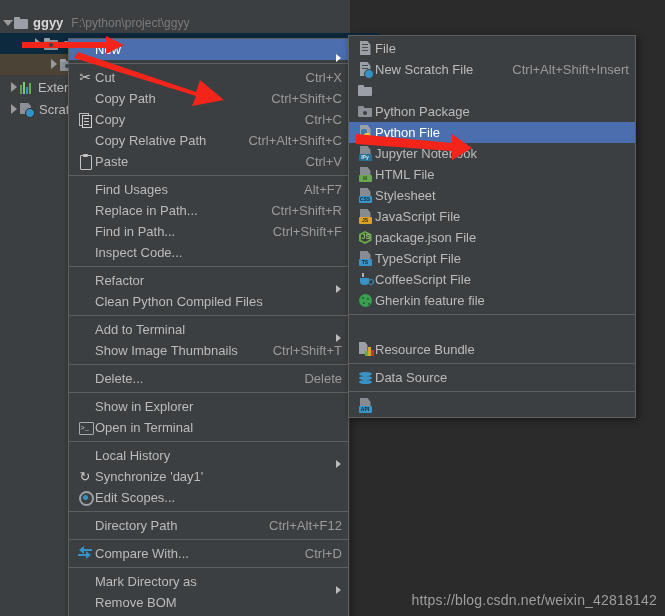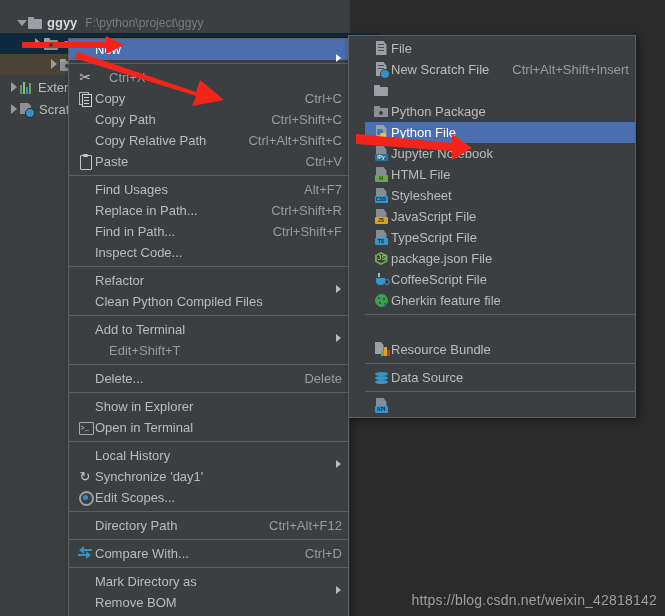--- a/index.html
+++ b/index.html
@@ -73,21 +73,21 @@
 
   
   .menu{
     position:absolute;
     background:#3c3f41;
     border:1px solid #5e6060;
     box-sizing:border-box;
     box-shadow:2px 2px 7px rgba(0,0,0,.45);
   }
   #main-menu{left:68px;top:38px;width:281px;height:600px;}
-  #sub-menu{left:348px;top:35px;width:288px;height:383px;padding-left:16px;}
+  #sub-menu{left:348px;top:35px;width:288px;height:383px;}
 
   .mi{
     position:relative;height:21px;display:flex;align-items:center;
     padding:0 6px 0 6px;box-sizing:border-box;white-space:nowrap;
     color:#bbbbbb;font-size:13px;
   }
   .mi.hl{background:#4b6eaf;color:#ffffff;}
   .mi .ic{width:20px;flex:0 0 auto;display:flex;align-items:center;justify-content:center;height:16px;}
   .mi .lbl{flex:1 1 auto;overflow:hidden;text-overflow:clip;}
   .mi .acc{color:#9a9a9a;font-size:13px;padding-left:14px;}
@@ -176,21 +176,21 @@
   }
 </style>
 </head>
 <body>
 
 <div id="root">
 
   <div class="tree">
     <div class="tree-top-strip"></div>
 
-    <div class="tree-row" style="top:12px;padding-left:14px;">
+    <div class="tree-row" style="top:12px;padding-left:0;">
       <span class="tw-arrow open"></span>
       <span class="ic-folder"></span>
       <span class="tree-label bold">ggyy</span>
       <span class="tree-path">F:\python\project\ggyy</span>
     </div>
 
     <div class="tree-row sel" style="top:33px;padding-left:30px;">
       <span class="tw-arrow closed"></span>
       <span class="ic-folder pkg">
           <i class="dot"></i>
@@ -230,44 +230,45 @@
       <span class="ic"></span>
       <span class="lbl">New</span>
       <span class="sub-arrow"></span>
     </div>
     <div class="sep"></div>
 
     <div class="mi">
       <span class="ic">
           <span class="ic-cut">✂</span>
         </span>
+      <span class="lbl">Cut</span>
       <span class="acc">Ctrl+X</span>
+    </div>
+
+    <div class="mi">
+      <span class="ic"></span>
+      <span class="lbl">Copy Path</span>
+      <span class="acc">Ctrl+Shift+C</span>
     </div>
 
     <div class="mi">
       <span class="ic">
         <span class="ic-copy">
             <span class="b1"></span>
             <span class="b2">
               <em></em>
             </span>
           </span>
       </span>
       <span class="lbl">Copy</span>
       <span class="acc">Ctrl+C</span>
     </div>
 
     <div class="mi">
       <span class="ic"></span>
-      <span class="lbl">Copy Path</span>
-      <span class="acc">Ctrl+Shift+C</span>
-    </div>
-
-    <div class="mi">
-      <span class="ic"></span>
       <span class="lbl">Copy Relative Path</span>
       <span class="acc">Ctrl+Alt+Shift+C</span>
     </div>
 
     <div class="mi">
       <span class="ic">
         <span class="ic-paste">
             <span class="bd"></span>
             <span class="clip"></span>
           </span>
@@ -314,21 +315,22 @@
     <div class="sep"></div>
 
     <div class="mi">
       <span class="ic"></span>
       <span class="lbl">Add to Terminal</span>
       <span class="sub-arrow"></span>
     </div>
 
     <div class="mi">
       <span class="ic"></span>
-      <span class="acc">Edit+Shift+T</span>
+      <span class="lbl">Show Image Thumbnails</span>
+      <span class="acc">Ctrl+Shift+T</span>
     </div>
     <div class="sep"></div>
 
     <div class="mi">
       <span class="ic"></span>
       <span class="lbl">Delete...</span>
       <span class="acc">Delete</span>
     </div>
     <div class="sep"></div>
 
@@ -503,37 +505,37 @@
         <span class="g">
             <span class="sheet dark"></span>
             <span class="badge" style="background:#d9a328;color:#3a2a05;">JS</span>
           </span>
       </span>
       <span class="lbl">JavaScript File</span>
     </div>
 
     <div class="mi">
       <span class="ic">
-        <span class="g">
-            <span class="sheet dark"></span>
-            <span class="badge" style="background:#3a93c4;color:#0e2b3c;">TS</span>
-          </span>
-      </span>
-      <span class="lbl">TypeScript File</span>
-    </div>
-
-    <div class="mi">
-      <span class="ic">
         <span class="ic-node">
             <span class="hex"></span>
             <span class="hex2"></span>
             <em>JS</em>
           </span>
       </span>
       <span class="lbl">package.json File</span>
+    </div>
+
+    <div class="mi">
+      <span class="ic">
+        <span class="g">
+            <span class="sheet dark"></span>
+            <span class="badge" style="background:#3a93c4;color:#0e2b3c;">TS</span>
+          </span>
+      </span>
+      <span class="lbl">TypeScript File</span>
     </div>
 
     <div class="mi">
       <span class="ic">
         <span class="ic-coffee">
             <span class="st"></span>
             <span class="cup"></span>
             <span class="hd"></span>
           </span>
       </span>

